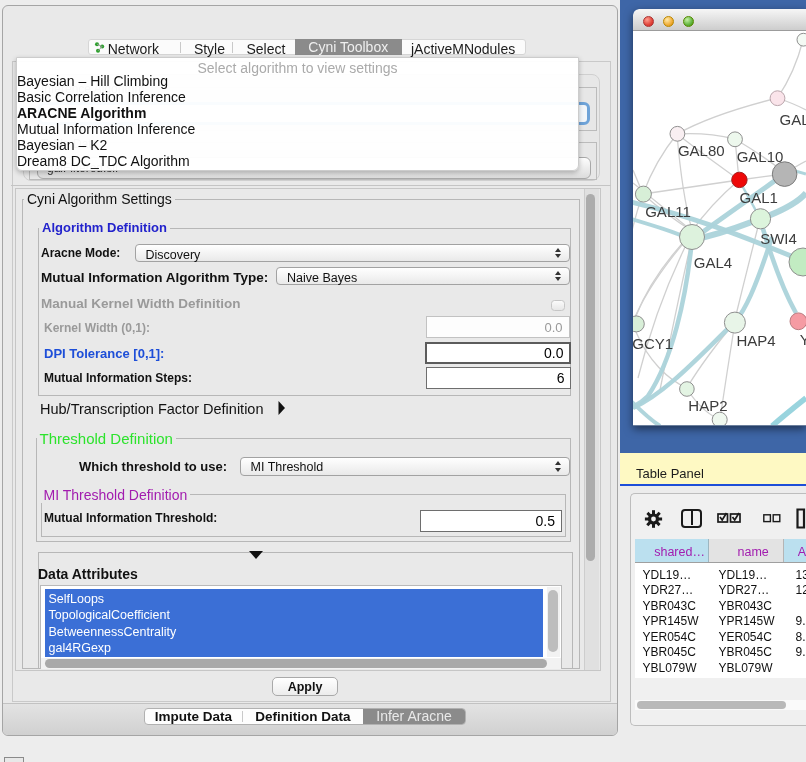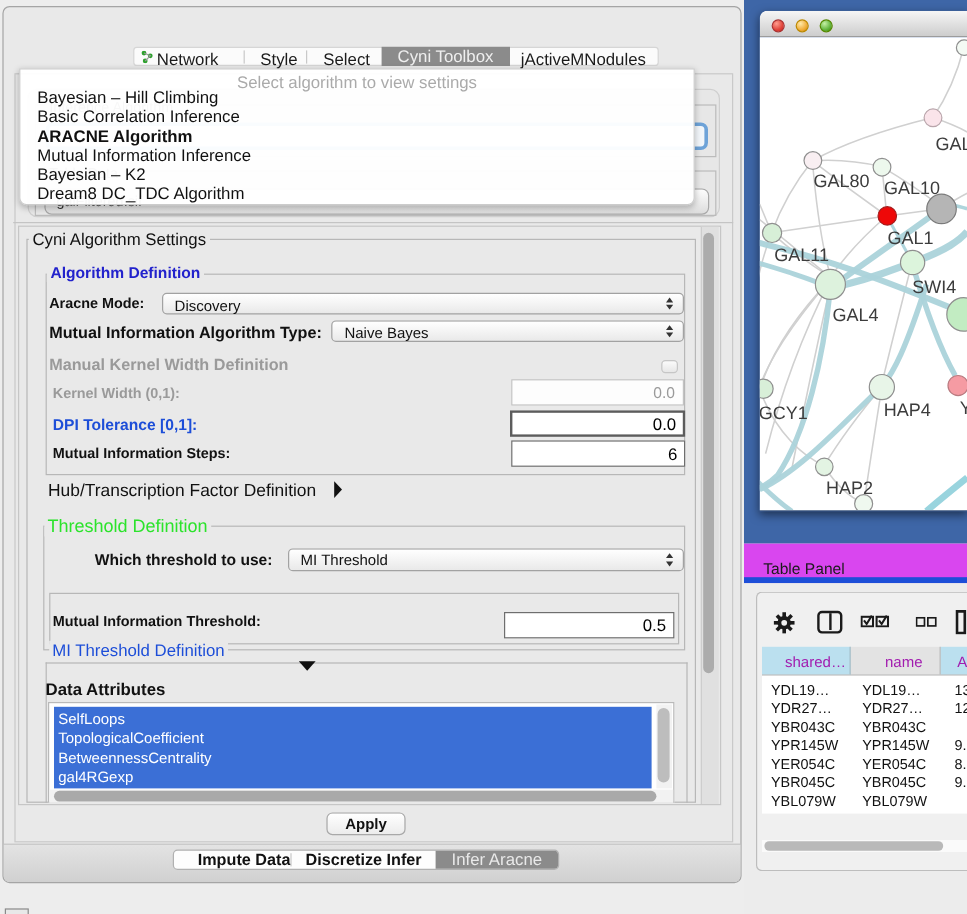--- a/index.html
+++ b/index.html
@@ -10,21 +10,21 @@
 .combo span { position:absolute; left:10px; top:2.5px; }
 .combo::before { content:""; position:absolute; right:8px; top:3px; border-left:3px solid transparent; border-right:3px solid transparent; border-bottom:4.5px solid #333; }
 .combo::after { content:""; position:absolute; right:8px; bottom:3px; border-left:3px solid transparent; border-right:3px solid transparent; border-top:4.5px solid #333; }
 </style>
 </head>
 <body>
 
 <div class="abs" id="cp" style="left:2px; top:5px; width:616px; height:731px; background:#e9e9e9; border:1px solid #a5a5a5; border-radius:6px; overflow:hidden;">
 
 
-  <div class="abs" style="left:85px; top:32.5px; width:438px; height:16px; background:#fbfbfb; border:1px solid #d6d6d6; border-radius:3px; font-size:14px; color:#1c1c1c;margin-left:23px;">
+  <div class="abs" style="left:85px; top:32.5px; width:438px; height:16px; background:#fbfbfb; border:1px solid #d6d6d6; border-radius:3px; font-size:14px; color:#1c1c1c;">
     <svg class="abs" style="left:4.5px; top:2px;" width="11" height="11" viewBox="0 0 11 11">
         <circle cx="3" cy="2.2" r="2" fill="#2da12d"></circle>
         <circle cx="8.2" cy="4.5" r="2" fill="#2da12d"></circle>
         <circle cx="4" cy="8.8" r="2" fill="#2da12d"></circle>
         <path d="M3 2.2 L8.2 4.5 L4 8.8" stroke="#999" stroke-width="1" fill="none"></path>
       </svg>
     <div class="abs" style="left:18.7px; top:1px;">Network</div>
     <div class="abs" style="left:91px; top:2px; width:1px; height:11px; background:#c9c9c9;"></div>
     <div class="abs" style="left:104.9px; top:1px;">Style</div>
     <div class="abs" style="left:143px; top:2px; width:1px; height:11px; background:#c9c9c9;"></div>
@@ -82,21 +82,21 @@
 
   <div class="abs" style="left:33px; top:432px; width:535px; height:104px; border:1px solid #b7b7b7;"></div>
   <div class="abs" style="left:33.5px; top:423.5px; background:#e9e9e9; padding:0 3px; font-size:15px; color:#2ce32c;">Threshold Definition</div>
 
   <div class="abs" style="left:76px; top:452.5px; font-size:13px; font-weight:bold; color:#111;">Which threshold to use:</div>
   <div class="abs combo" style="left:236.5px; top:450.5px; width:330px; height:19px;">
       <span>MI Threshold</span>
     </div>
 
   <div class="abs" style="left:38px; top:487.5px; width:525px; height:43px; border:1px solid #b7b7b7;"></div>
-  <div class="abs" style="left:37.5px; top:481px; background:#e9e9e9; padding:0 3px; font-size:14px; color:#1d4ed8;margin-top:47px;">MI Threshold Definition</div>
+  <div class="abs" style="left:37.5px; top:481px; background:#e9e9e9; padding:0 3px; font-size:14px; color:#a21caf;">MI Threshold Definition</div>
   <div class="abs" style="left:41px; top:504.5px; font-size:12px; font-weight:bold; color:#111;">Mutual Information Threshold:</div>
   <div class="abs" style="left:417px; top:503.5px; width:142px; height:22.5px; border:1.5px solid #6e6e6e; background:#fff; font-size:14px; color:#000; text-align:right; line-height:20px; padding-right:6px;">0.5</div>
 
   <div class="abs" style="left:34.5px; top:546px; width:535px; height:117px; border:1px solid #b7b7b7; border-bottom:none;"></div>
   <svg class="abs" style="left:245px; top:544px;" width="16" height="10" viewBox="0 0 16 10">
       <path d="M1 1 L15 1 L8 9 Z" fill="#111"></path>
     </svg>
   <div class="abs" style="left:35px; top:559.5px; font-size:14px; font-weight:bold; color:#111;">Data Attributes</div>
 
   <div class="abs" style="left:37px; top:579px; width:522px; height:84px; border:1px solid #b9b9b9; background:#fff;"></div>
@@ -106,30 +106,30 @@
   <div class="abs" style="left:543.5px; top:581px; width:13px; height:70px; background:#f2f2f2;"></div>
   <div class="abs" style="left:545px; top:584px; width:10px; height:62px; background:#bdbdbd; border-radius:5px;"></div>
 
   <div class="abs" style="left:38px; top:651.5px; width:520px; height:11px; background:#f2f2f2;"></div>
   <div class="abs" style="left:42px; top:652.5px; width:502px; height:9px; background:#a9a9a9; border-radius:4.5px;"></div>
 
   <div class="abs" style="left:269px; top:671px; width:66px; height:19px; border:1px solid #a9a9a9; border-radius:5px; background:linear-gradient(#ffffff,#ececec); text-align:center; font-size:12.5px; font-weight:bold; color:#111; line-height:18px;">Apply</div>
 
   <div class="abs" style="left:0; top:697px; width:616px; height:34px; background:linear-gradient(#e3e3e3,#cfcfcf); border-top:1px solid #c2c2c2;"></div>
   <div class="abs" style="left:141px; top:702px; width:322px; height:17px; background:#fdfdfd; border:1px solid #b1b1b1; border-radius:4px; display:flex; font-size:13.5px; font-weight:bold; color:#111; line-height:15px;">
-    <div style="width:97px; text-align:right; padding-top:0;">Impute Data</div>
+    <div style="width:97px; text-align:center; padding-top:0;">Impute Data</div>
     <div style="width:1px; height:11px; margin-top:2px; background:#c9c9c9;"></div>
-    <div style="width:120px; text-align:center; padding-top:0;">Discretize Infer</div>
+    <div style="width:120px; text-align:center; padding-top:0;">Definition Data</div>
     <div style="flex:1; background:#8b8b8b; color:#e9e9e9; font-weight:normal; font-size:14px; text-align:center; padding-top:0; border-radius:0 3px 3px 0;">Infer Aracne</div>
   </div>
 </div>
 
 <div class="abs" style="left:16px; top:57px; width:563px; height:114px; background:rgba(255,255,255,0.96); border:1px solid #ccc; border-radius:0 0 6px 6px; box-shadow:0 2px 5px rgba(0,0,0,0.25); font-size:14px; color:#111; z-index:10;">
   <div style="text-align:center; color:#aaa; padding-top:1.5px; height:16px;">Select algorithm to view settings</div>
-  <div style="padding-left:14px; line-height:15.9px;">Bayesian – Hill Climbing<br>Basic Correlation Inference<br><b>ARACNE Algorithm</b><br>Mutual Information Inference<br>Bayesian – K2<br>Dream8 DC_TDC Algorithm</div>
+  <div style="padding-left:0; line-height:15.9px;">Bayesian – Hill Climbing<br>Basic Correlation Inference<br><b>ARACNE Algorithm</b><br>Mutual Information Inference<br>Bayesian – K2<br>Dream8 DC_TDC Algorithm</div>
 </div>
 
 <div class="abs" style="left:620px; top:0; width:186px; height:453px; background:#3e66a7;"></div>
 
 <div class="abs" style="left:633px; top:9px; width:173px; height:417px; border-radius:6px 0 0 0; box-shadow:0 3px 8px rgba(0,0,0,0.5); overflow:hidden; border-bottom:1px solid #6b7f9d;">
   <div class="abs" style="left:0; top:0; width:100%; height:22px; background:linear-gradient(#f6f6f6,#cdcdcd); border-bottom:1px solid #9c9c9c; border-radius:6px 0 0 0;">
     <div class="abs" style="left:10px; top:6.5px; width:11px; height:11px; border-radius:50%; background:radial-gradient(circle at 35% 30%, #ff9d8f, #e0443a 60%, #c22); border:0.5px solid #a33;"></div>
     <div class="abs" style="left:30px; top:6.5px; width:11px; height:11px; border-radius:50%; background:radial-gradient(circle at 35% 30%, #ffe9a8, #f0ad39 60%, #c80); border:0.5px solid #b80;"></div>
     <div class="abs" style="left:50px; top:6.5px; width:11px; height:11px; border-radius:50%; background:radial-gradient(circle at 35% 30%, #c5f0a5, #62b43e 60%, #480); border:0.5px solid #580;"></div>
   </div>
@@ -203,21 +203,21 @@
         <text x="713" y="267.5">GAL4</text>
         <text x="652.8" y="349">GCY1</text>
         <text x="756" y="346.4">HAP4</text>
         <text x="799.7" y="345" text-anchor="start">Y</text>
         <text x="707.9" y="411.4">HAP2</text>
       </g>
     </svg>
   </div>
 </div>
 
-<div class="abs" style="left:620px; top:453px; width:186px; height:33px; background:#d946ef; border-bottom:5px solid #1d4ed8;">
+<div class="abs" style="left:620px; top:453px; width:186px; height:33px; background:#fef9c3; border-bottom:2px solid #1d4ed8;">
   <div class="abs" style="left:16px; top:13px; font-size:13px; color:#1c1c1c;">Table Panel</div>
 </div>
 <div class="abs" style="left:620px; top:486px; width:186px; height:276px; background:#ececec;"></div>
 
 <div class="abs" style="left:630px; top:493px; width:182px; height:233px; background:#f0f0f0; border:1px solid #bdbdbd; border-radius:5px; border-right:none;"></div>
 
 <svg class="abs" style="left:644px; top:509px;" width="19" height="20" viewBox="0 0 19 20">
   <g fill="#1a1a1a">
     <circle cx="9.5" cy="10" r="5.6"></circle>
     <g>

